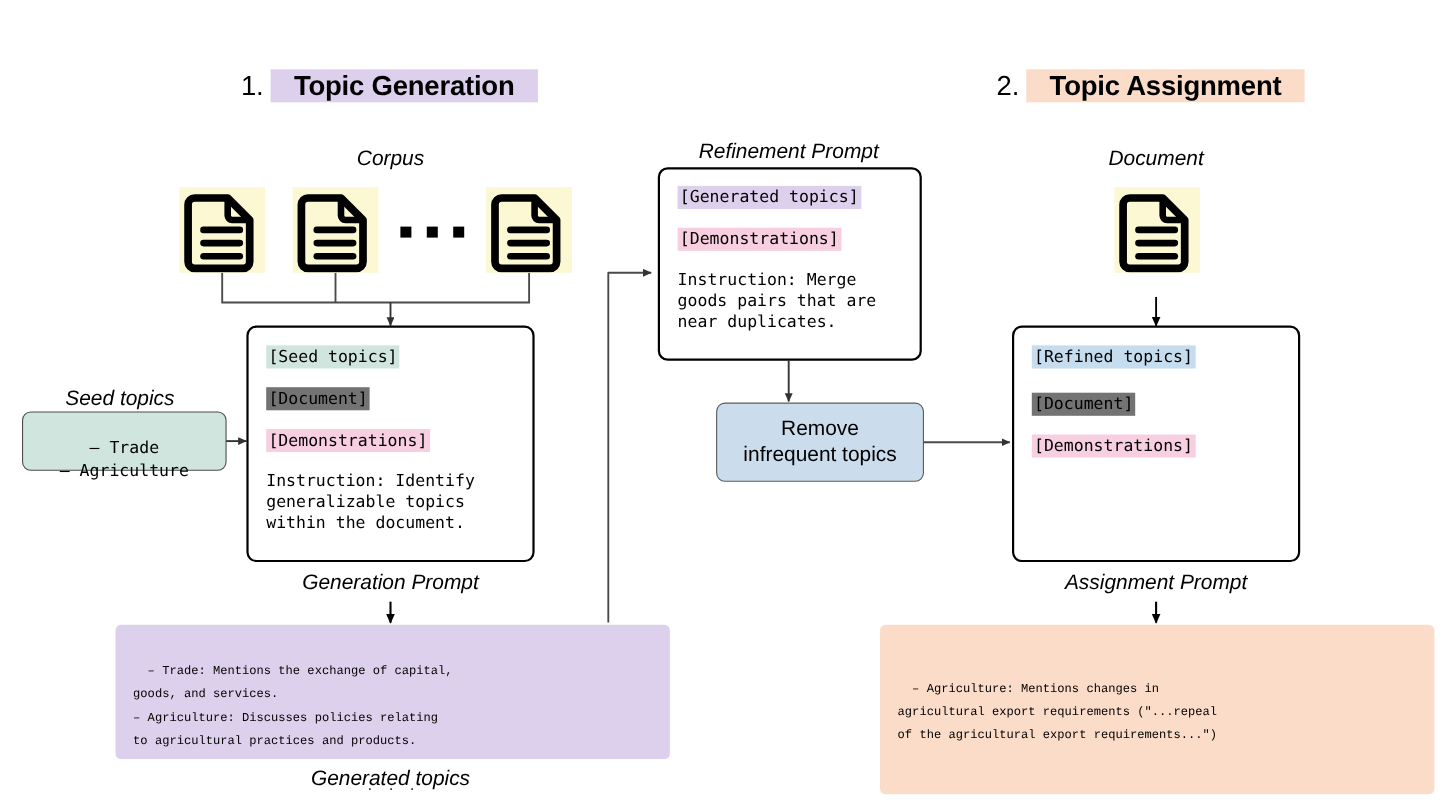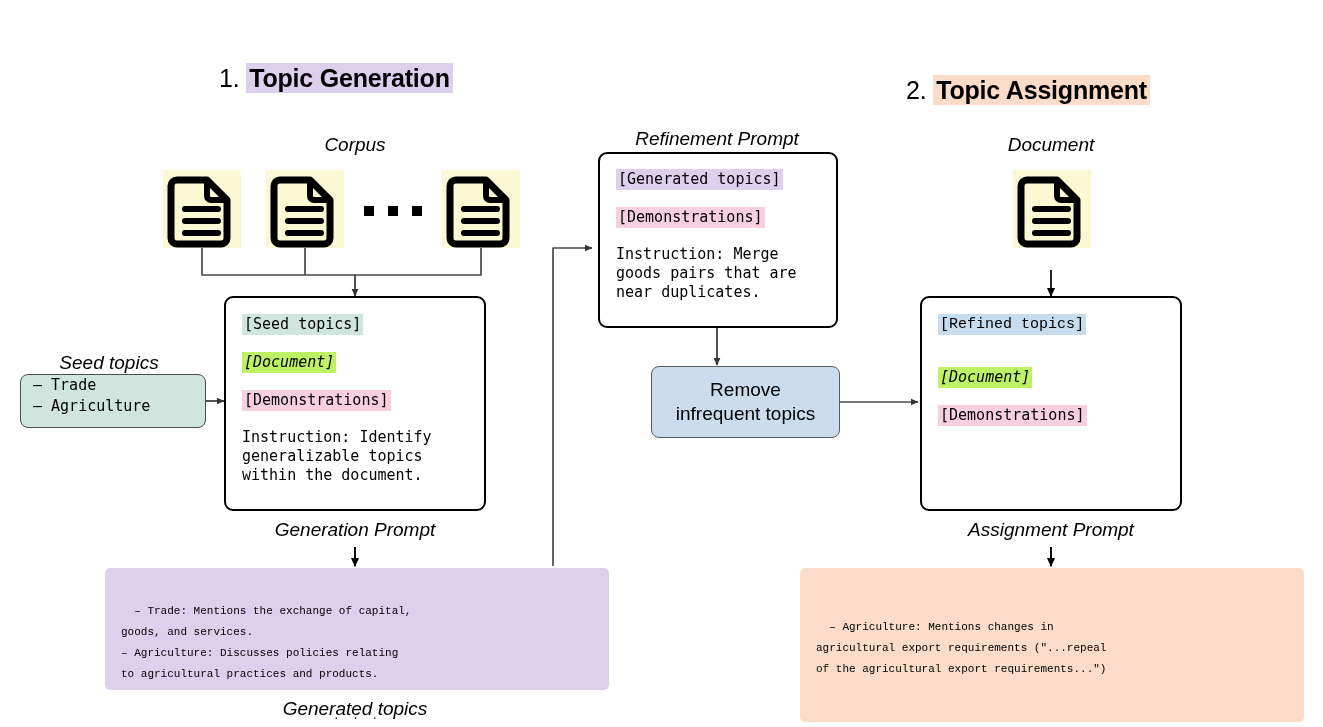--- a/index.html
+++ b/index.html
@@ -9,52 +9,53 @@
     color:#000000;
   }
   .abs{position:absolute;}
 
   
   .section-title{
     font-size:25px;font-weight:bold;white-space:nowrap;
     letter-spacing:-0.2px;
   }
   .section-title .num{font-weight:normal;background:transparent;}
-  .section-title .hl{padding:1px 3px;text-align:center;}
+  .section-title .hl{padding:1px 21px;text-align:center;}
   .hl-purple{background:#ddd0ec;}
   .hl-peach{background:#fadcc8;}
 
   
   .caption{
     font-style:italic;font-size:19px;white-space:nowrap;
     text-align:center;
   }
 
   
   .prompt-box{
     background:#ffffff;border:2.5px solid #000;border-radius:9px;
     box-sizing:border-box;
     font-family:"DejaVu Sans Mono", monospace;
     font-size:15px;line-height:19px;
   }
   .prompt-box .slot{display:inline-block;padding:1px 2px;white-space:pre;}
   .prompt-box .instr{white-space:pre;display:block;}
   .slot-seed{background:#cfe5dd;}
-  .slot-doc{background:#bef264;font-style:italic;}
+  .slot-doc{background:#737373;}
   .slot-demo{background:#f8cfe0;}
   .slot-gen{background:#ddd0ec;}
   .slot-ref{background:#c5ddef;}
 
   
   .seed-card{
     background:#cfe5dd;border:1.6px solid #4d4d4d;border-radius:8px;
     box-sizing:border-box;
     font-family:"DejaVu Sans Mono", monospace;
     font-size:15px;line-height:21px;white-space:pre;
-    padding:0 12px;
+    padding:22px 12px;
+    text-align:center;
   }
 
   
   .blue-card{
     background:#cbdcec;border:1.4px solid #5b5b5b;border-radius:8px;
     box-sizing:border-box;
     display:flex;align-items:center;justify-content:center;
     font-size:19px;line-height:24px;text-align:center;margin-left:28px;
   }
 
@@ -112,21 +113,21 @@
   <path d="M1051,270 L1051,296" stroke="#000" stroke-width="1.7" fill="none" marker-end="url(#ahb)"></path>
 
   <path d="M1051,547 L1051,566" stroke="#000" stroke-width="1.9" fill="none" marker-end="url(#ahb)"></path>
 </svg>
 
 <div class="abs section-title" style="left:219px;top:64px;">
   <span class="num">1.</span>
   <span class="hl hl-purple">Topic Generation</span>
 </div>
 
-<div class="abs section-title" style="left:906px;top:76px;">
+<div class="abs section-title" style="left:906px;top:64px;">
   <span class="num">2.</span>
   <span class="hl hl-peach">Topic Assignment</span>
 </div>
 
 <div class="abs caption" style="left:255px;top:134px;width:200px;">Corpus</div>
 
 <div class="abs caption" style="left:951px;top:134px;width:200px;">Document</div>
 
 <div class="abs caption" style="left:597px;top:128px;width:240px;">Refinement Prompt</div>
 
@@ -215,21 +216,21 @@
 </div>
 
 <div class="abs blue-card" style="left:623px;top:366px;width:189px;height:72px;">
   <div>
     <span>Remove</span><br>
     <span>infrequent topics</span>
   </div>
 </div>
 
 <div class="abs prompt-box" style="left:920px;top:296px;width:262px;height:215px;padding:16px 16px;">
-  <div style="margin-bottom:32px;font-family:Liberation Mono, monospace;"><span class="slot slot-ref">[Refined topics]</span></div>
+  <div style="margin-bottom:22px;"><span class="slot slot-ref">[Refined topics]</span></div>
   <div style="margin-bottom:17px;"><span class="slot slot-doc">[Document]</span></div>
   <div style="margin-bottom:17px;"><span class="slot slot-demo">[Demonstrations]</span></div>
 </div>
 
 <div class="abs out-panel out-purple" style="left:105px;top:568px;width:504px;height:122px;">
   <span>– Trade: Mentions the exchange of capital,
 goods, and services.
 – Agriculture: Discusses policies relating
 to agricultural practices and products.</span>
   <span class="dots-center">. . .</span>

